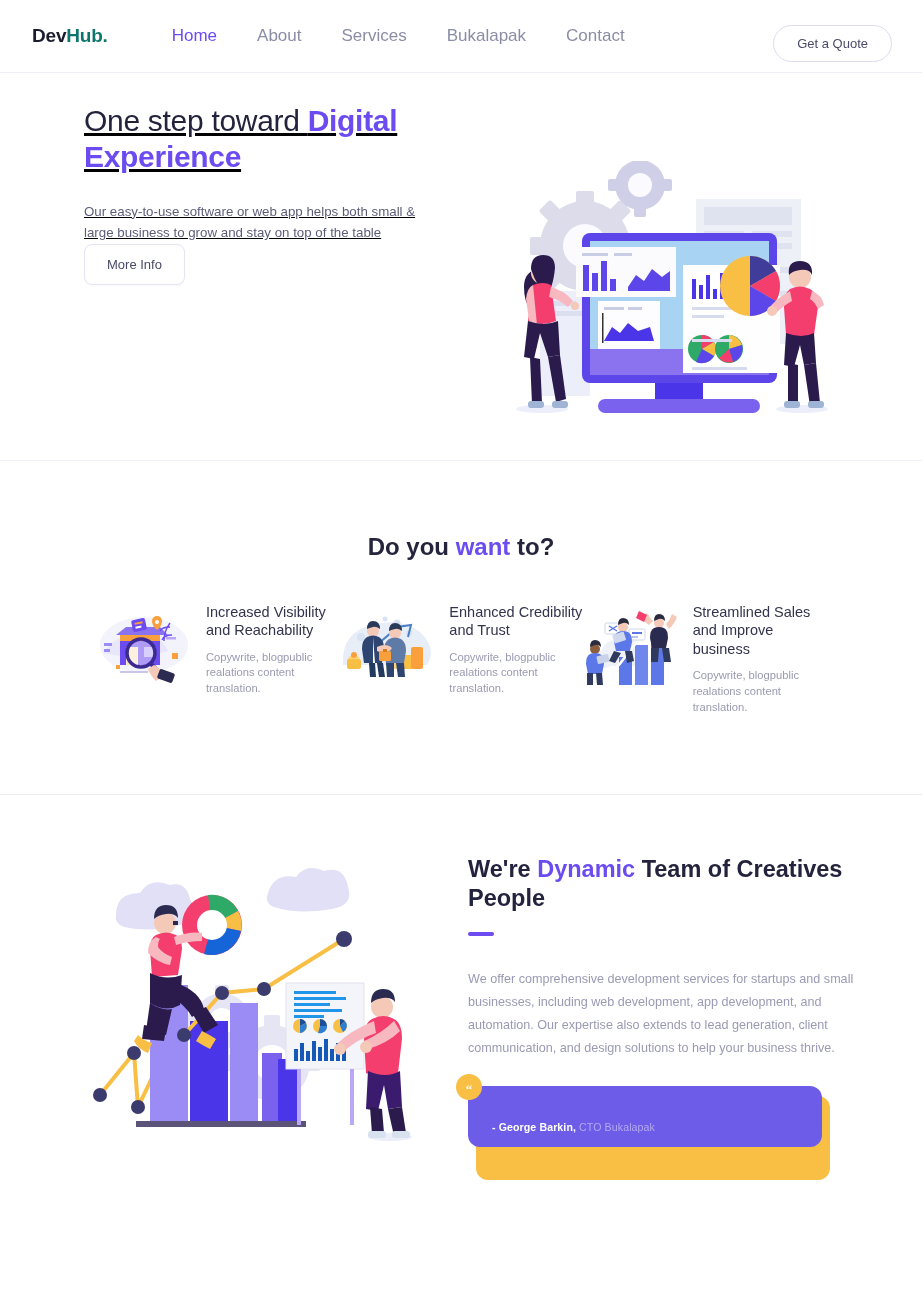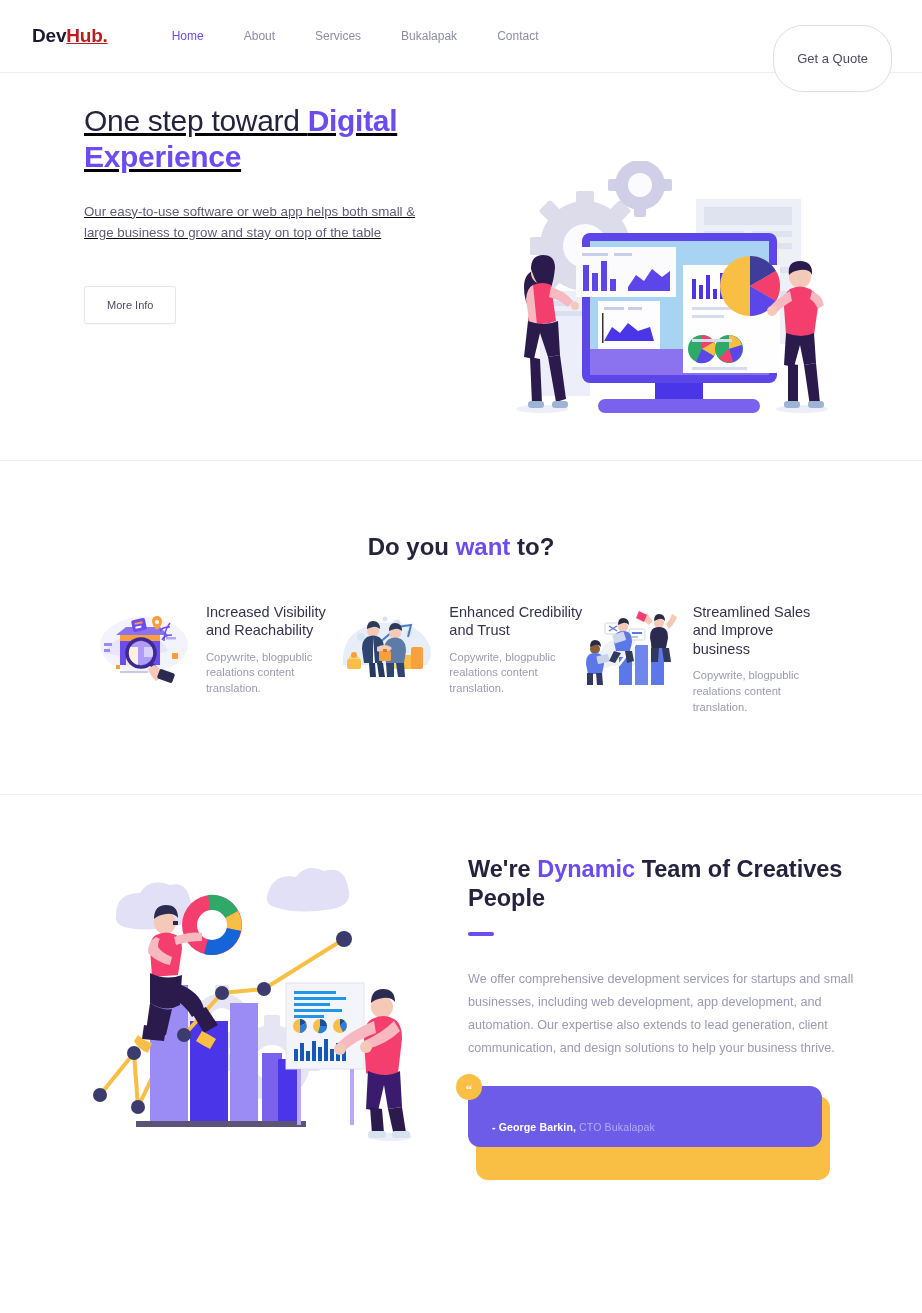--- a/index.html
+++ b/index.html
@@ -14,54 +14,54 @@
   .navbar {
     height: 73px;
     border-bottom: 1px solid #eeeef7;
     display: flex; align-items: center;
     padding: 0 30px 0 32px;
     background: #fff;
     position: relative;
   }
   .logo { font-size: 19px; font-weight: bold; letter-spacing: -0.2px; }
   .logo .dev { color: #1b1b2f; }
-  .logo .hub { color: #b91c1c; text-decoration: underline; }
+  .logo .hub { color: #0f766e; }
 
   .navlinks { display: flex; align-items: center; margin-left: 44px; gap: 0px; }
   .navlink {
-    font-size: 12px; color: #8b8da6; padding: 4px 20px;
+    font-size: 17px; color: #8b8da6; padding: 4px 20px;
     cursor: pointer; white-space: nowrap;
   }
   .navlink.active { color: #6c4cf1; }
 
   .quote-btn {
     position: absolute; right: 30px; top: 25px;
     border: 1px solid #dcdcf0; border-radius: 30px;
-    padding: 25px 23px; font-size: 13px; color: #4a4a6a;
+    padding: 10px 23px; font-size: 13px; color: #4a4a6a;
     background: #fff; cursor: pointer; font-family: inherit;
   }
 
   
   .hero {
     height: 388px; position: relative;
     border-bottom: 1px solid #f0f0f8;
   }
   .hero-copy { position: absolute; left: 84px; top: 30px; width: 400px; text-decoration: underline; }
   .hero-title {
     font-size: 30px; line-height: 1.21; color: #23233d;
     font-weight: 400; letter-spacing: -0.3px;
   }
   .hero-title .hl { color: #6c4cf1; font-weight: bold; }
   .hero-sub {
     margin-top: 25px; font-size: 13.3px; line-height: 1.62;
     color: #5d5d7a; width: 350px;
   }
   .more-btn {
-    margin-top: 42px; border: 1px solid #e4e4f2; border-radius: 3px;
-    background: #fff; padding: 12px 22px; font-size: 11px;
+    border: 1px solid #e4e4f2; border-radius: 8px;
+    background: #fff; padding: 12px 22px; font-size: 13px;
     color: #4a4a6a; cursor: pointer; font-family: inherit;
     box-shadow: 0 1px 2px rgba(90,90,160,.04);
   }
   .hero-art { position: absolute; left: 500px; top: 88px; }
 
   
   .want {
     height: 334px; position: relative;
     border-bottom: 1px solid #ededed;
   }

